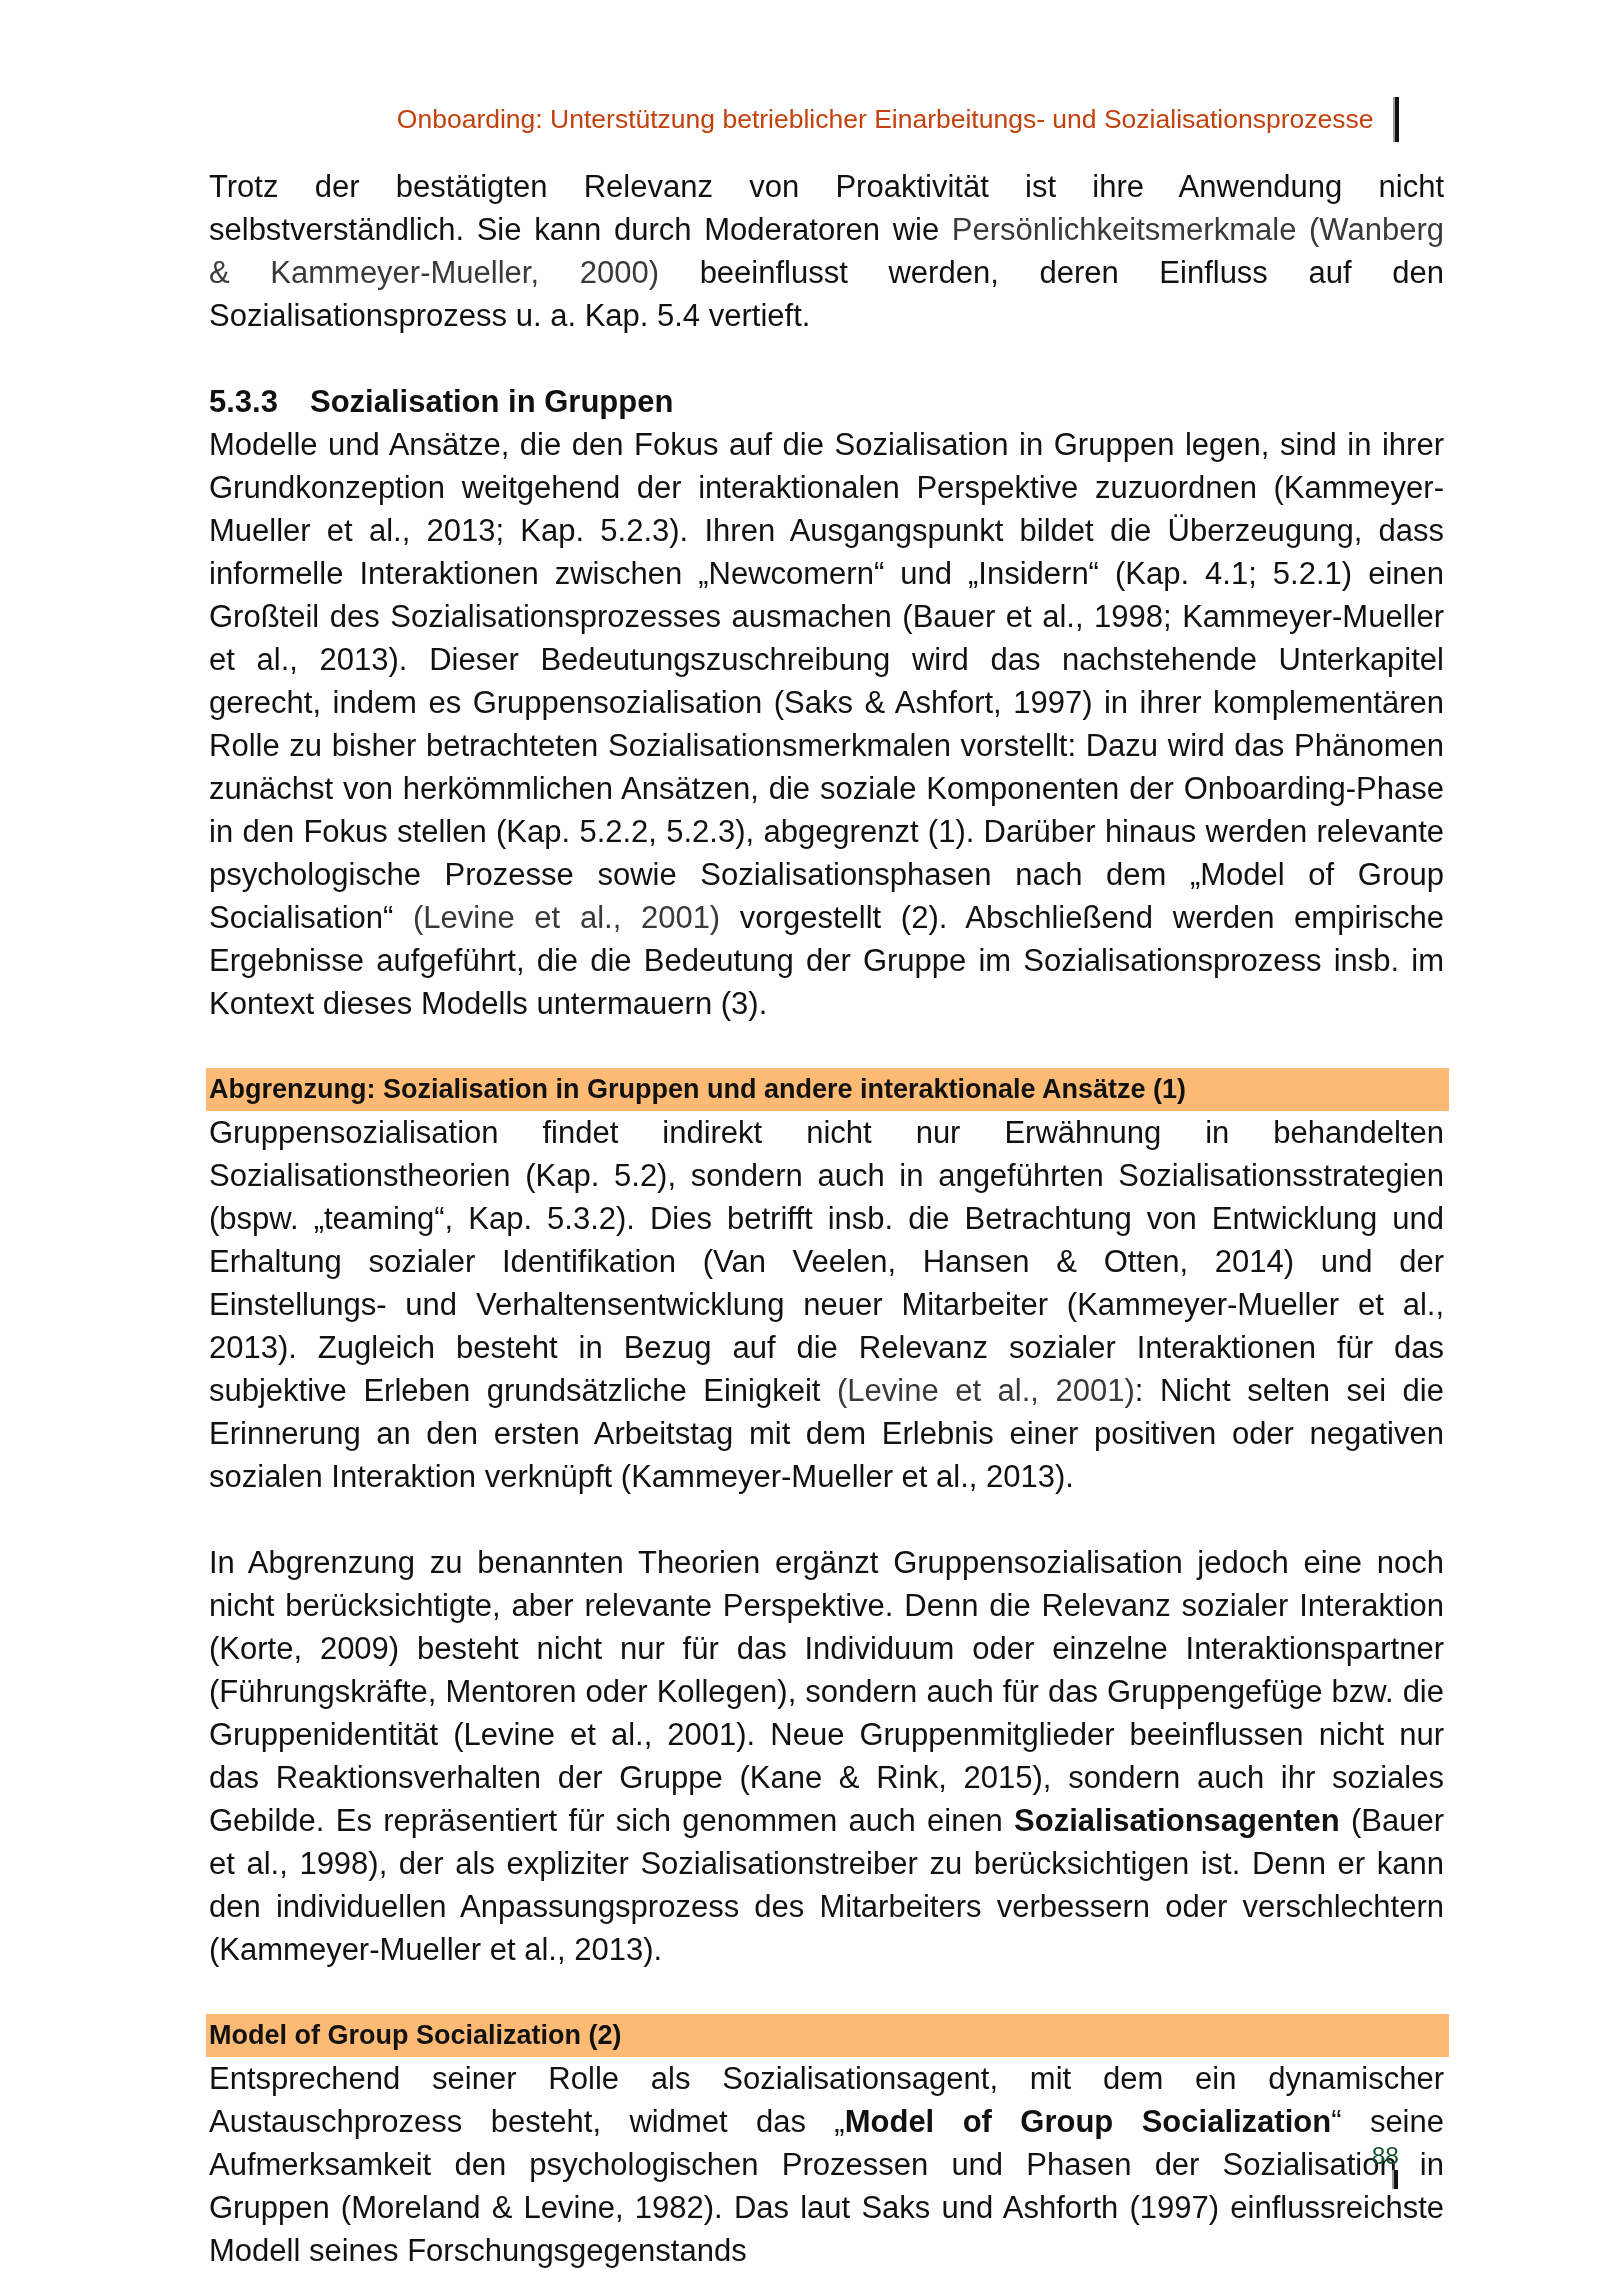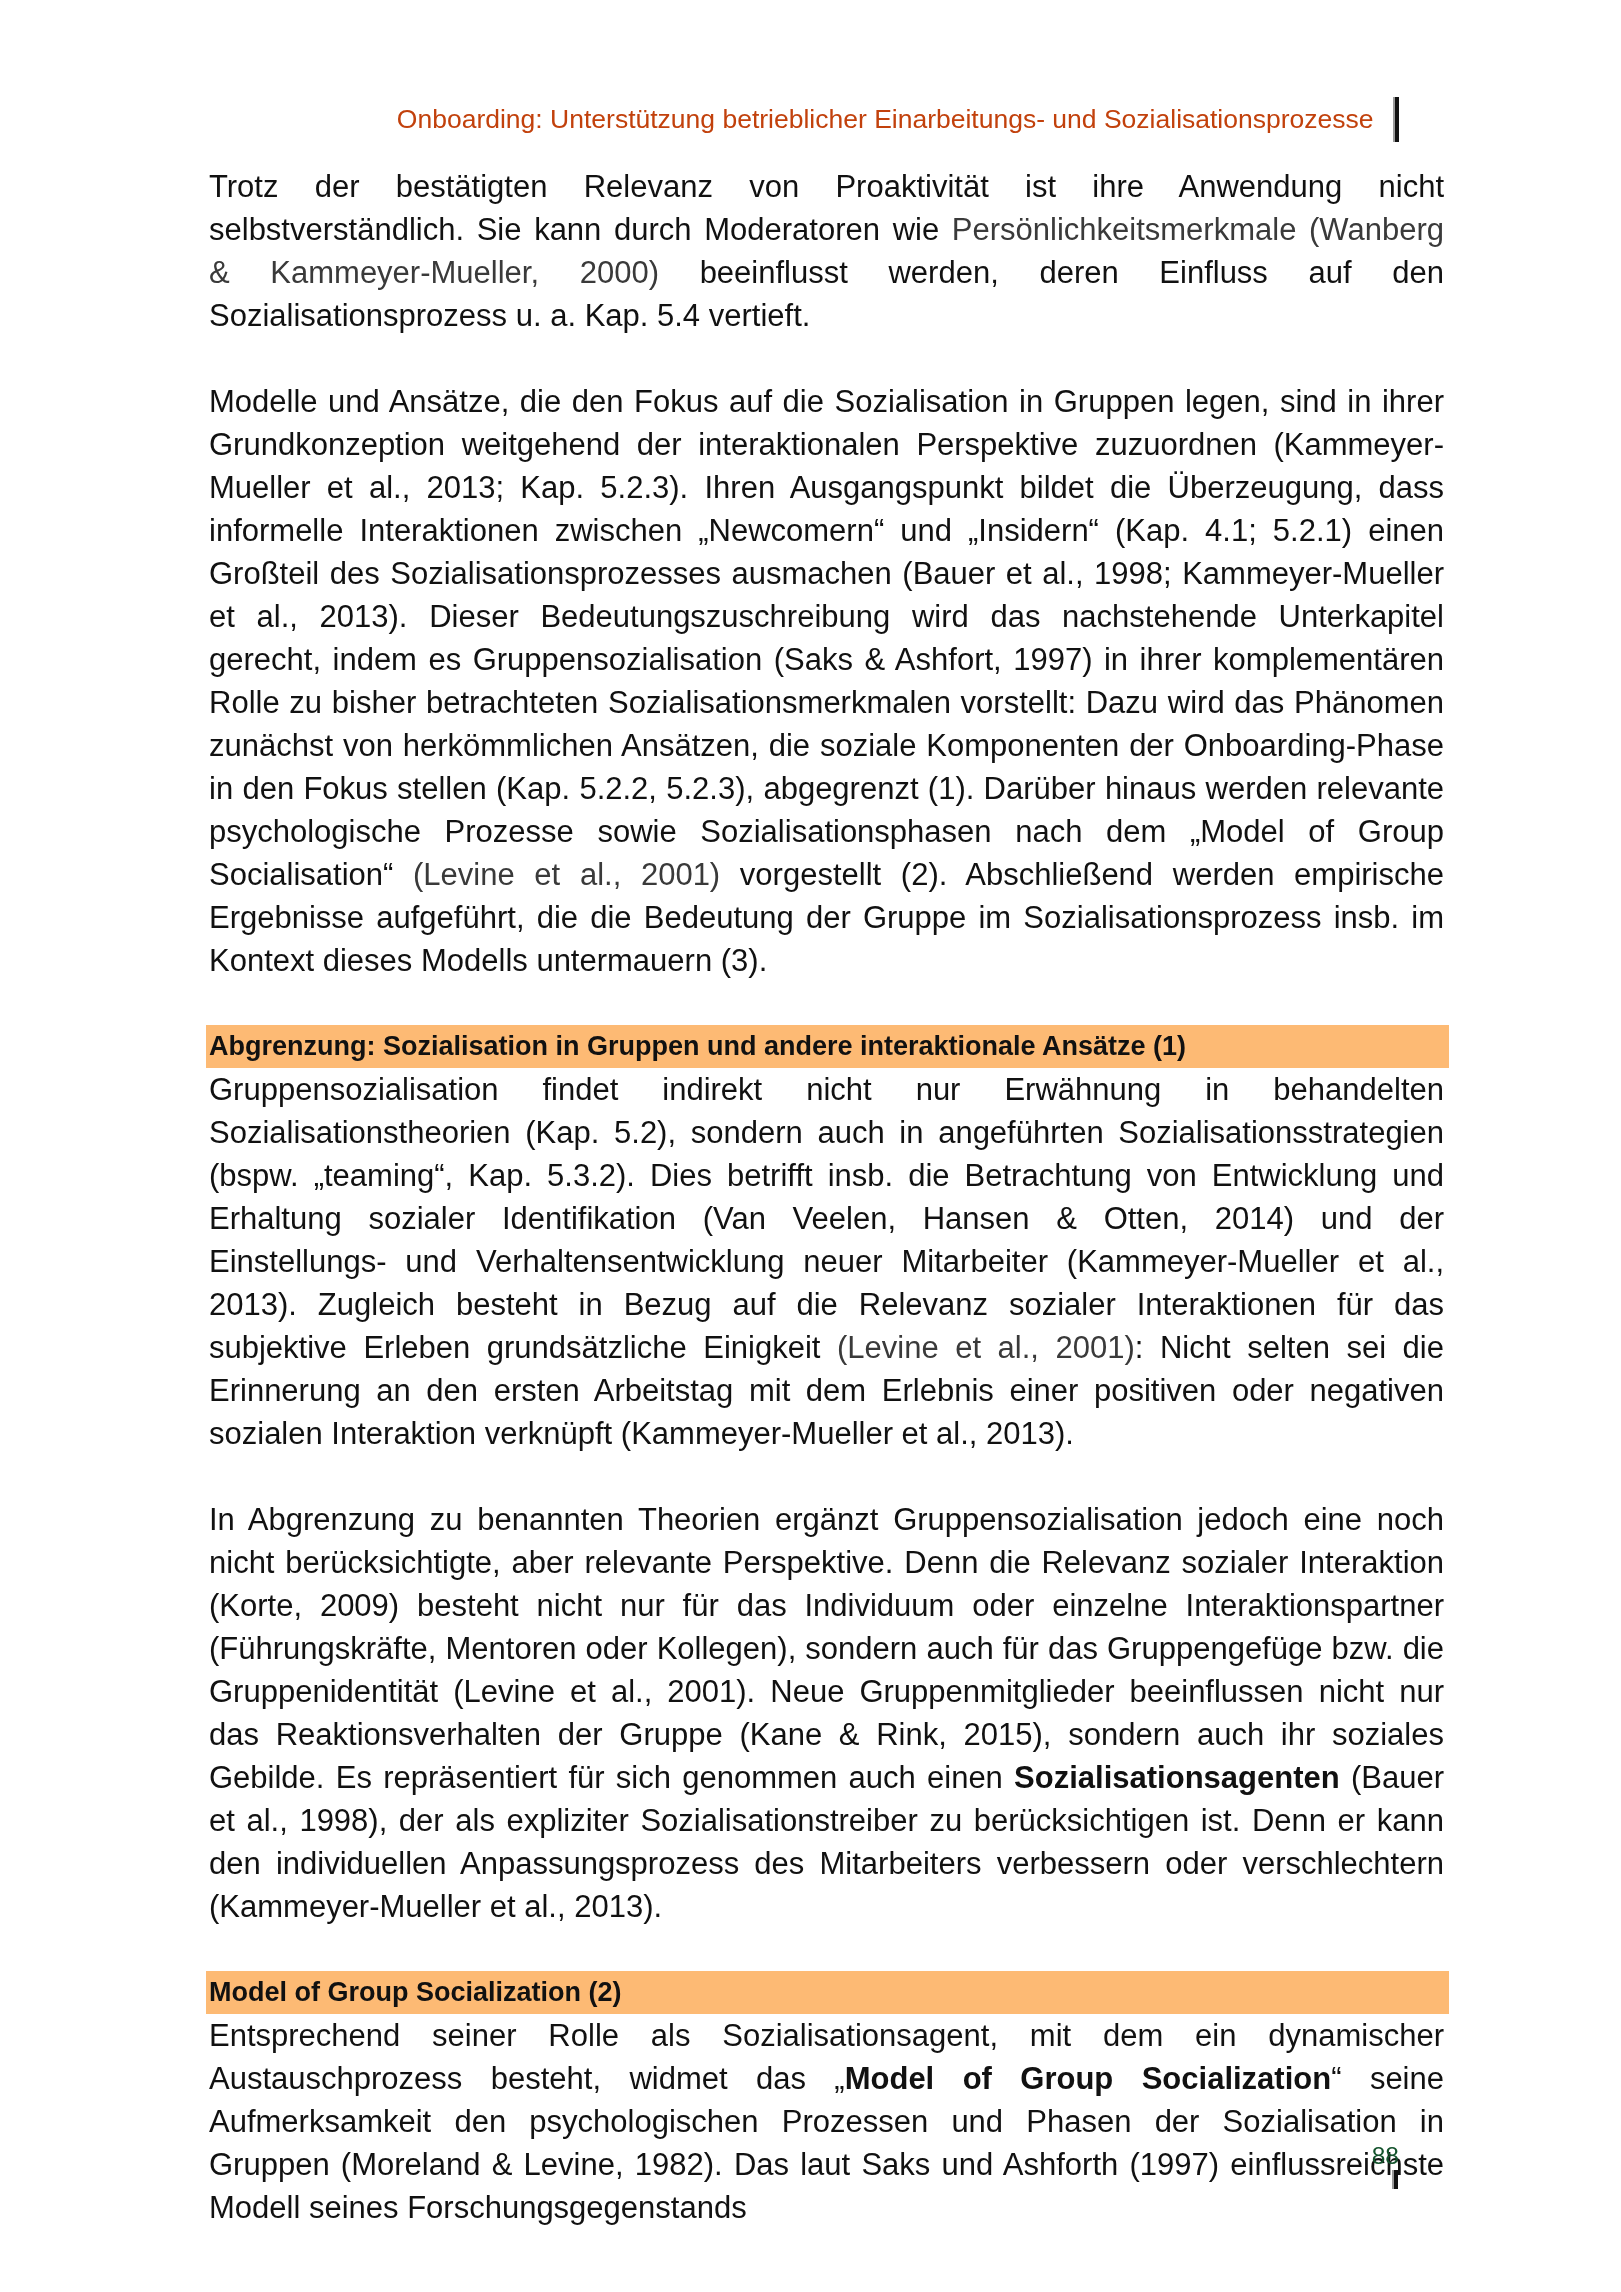--- a/index.html
+++ b/index.html
@@ -31,20 +31,24 @@
 <div class="running-header">
   <span>Onboarding: Unterstützung betrieblicher Einarbeitungs- und Sozialisationsprozesse</span>
   <span class="rule"></span>
 </div>
 
 <div class="content">
   <p class="p"><span>Trotz der bestätigten Relevanz von Proaktivität ist ihre Anwendung nicht selbstverständlich. Sie kann durch Moderatoren wie </span><span class="cite">Persönlichkeitsmerkmale (Wanberg &amp; Kammeyer-Mueller, 2000)</span><span> beeinflusst werden, deren Einfluss auf den Sozialisationsprozess u. a. Kap. 5.4 vertieft.</span></p>
 
   <div class="gap"></div>
 
+  <h2 class="section-heading">
+    <span class="num">5.3.3</span>
+    <span>Sozialisation in Gruppen</span>
+  </h2>
   <p class="p"><span>Modelle und Ansätze, die den Fokus auf die Sozialisation in Gruppen legen, sind in ihrer Grundkonzeption weitgehend der interaktionalen Perspektive zuzuordnen (Kammeyer-Mueller et al., 2013; Kap. 5.2.3). Ihren Ausgangspunkt bildet die Überzeugung, dass informelle Inter­aktionen zwischen „Newcomern“ und „Insidern“ (Kap. 4.1; 5.2.1) einen Großteil des Sozialisa­tionsprozesses ausmachen (Bauer et al., 1998; Kammeyer-Mueller et al., 2013). Dieser Be­deutungszuschreibung wird das nachstehende Unterkapitel gerecht, indem es Gruppensozia­lisation (Saks &amp; Ashfort, 1997) in ihrer komplementären Rolle zu bisher betrachteten Soziali­sationsmerkmalen vorstellt: Dazu wird das Phänomen zunächst von herkömmlichen Ansätzen, die soziale Komponenten der Onboarding-Phase in den Fokus stellen (Kap. 5.2.2, 5.2.3), ab­gegrenzt (1). Darüber hinaus werden relevante psychologische Prozesse sowie Sozialisati­onsphasen nach dem „Model of Group Socialisation“ </span><span class="cite">(Levine et al., 2001)</span><span> vorgestellt (2). Ab­schließend werden empirische Ergebnisse aufgeführt, die die Bedeutung der Gruppe im Sozi­alisationsprozess insb. im Kontext dieses Modells untermauern (3).</span></p>
 
   <div class="gap"></div>
 
   <h3 class="sub-heading">Abgrenzung: Sozialisation in Gruppen und andere interaktionale Ansätze (1)</h3>
   <p class="p"><span>Gruppensozialisation findet indirekt nicht nur Erwähnung in behandelten Sozialisationstheo­rien (Kap. 5.2), sondern auch in angeführten Sozialisationsstrategien (bspw. „teaming“, Kap. 5.3.2). Dies betrifft insb. die Betrachtung von Entwicklung und Erhaltung sozialer Identifikation (Van Veelen, Hansen &amp; Otten, 2014) und der Einstellungs- und Verhaltensentwicklung neuer Mitarbeiter (Kammeyer-Mueller et al., 2013). Zugleich besteht in Bezug auf die Relevanz so­zialer Interaktionen für das subjektive Erleben grundsätzliche Einigkeit </span><span class="cite">(Levine et al., 2001)</span><span>: Nicht selten sei die Erinnerung an den ersten Arbeitstag mit dem Erlebnis einer positiven oder negativen sozialen Interaktion verknüpft (Kammeyer-Mueller et al., 2013).</span></p>
 
   <div class="gap"></div>
 
   <p class="p"><span>In Abgrenzung zu benannten Theorien ergänzt Gruppensozialisation jedoch eine noch nicht berücksichtigte, aber relevante Perspektive. Denn die Relevanz sozialer Interaktion (Korte, 2009) besteht nicht nur für das Individuum oder einzelne Interaktionspartner (Führungskräfte, Mentoren oder Kollegen), sondern auch für das Gruppengefüge bzw. die Gruppenidentität (Levine et al., 2001). Neue Gruppenmitglieder beeinflussen nicht nur das Reaktionsverhalten der Gruppe (Kane &amp; Rink, 2015), sondern auch ihr soziales Gebilde. Es repräsentiert für sich genommen auch einen </span><b>Sozialisationsagenten</b><span> (Bauer et al., 1998), der als expliziter Soziali­sationstreiber zu berücksichtigen ist. Denn er kann den individuellen Anpassungsprozess des Mitarbeiters verbessern oder verschlechtern (Kammeyer-Mueller et al., 2013).</span></p>

